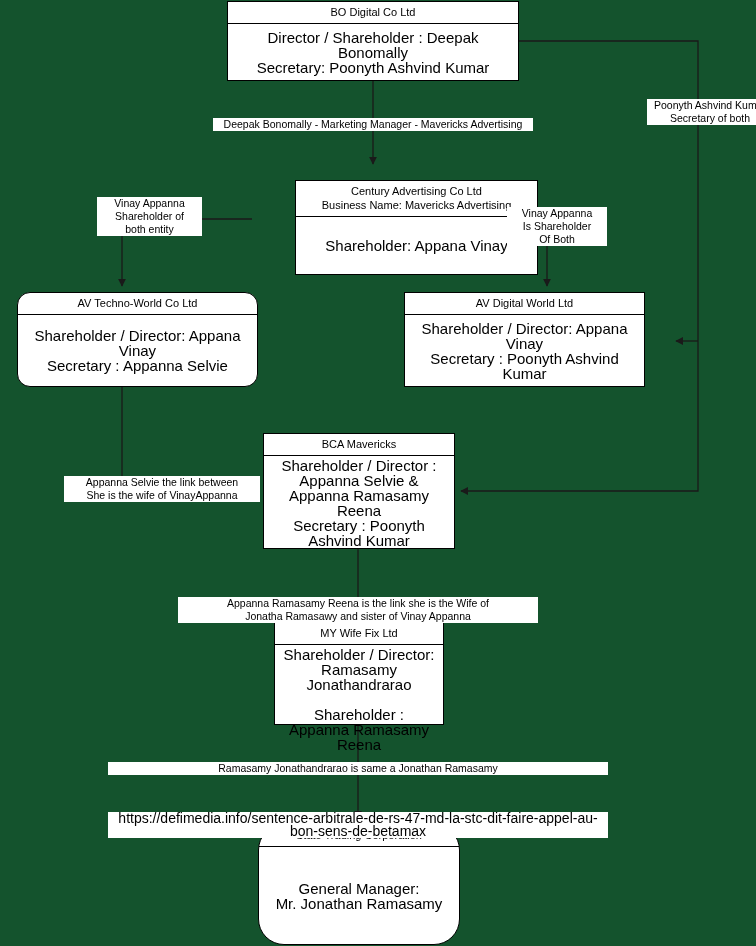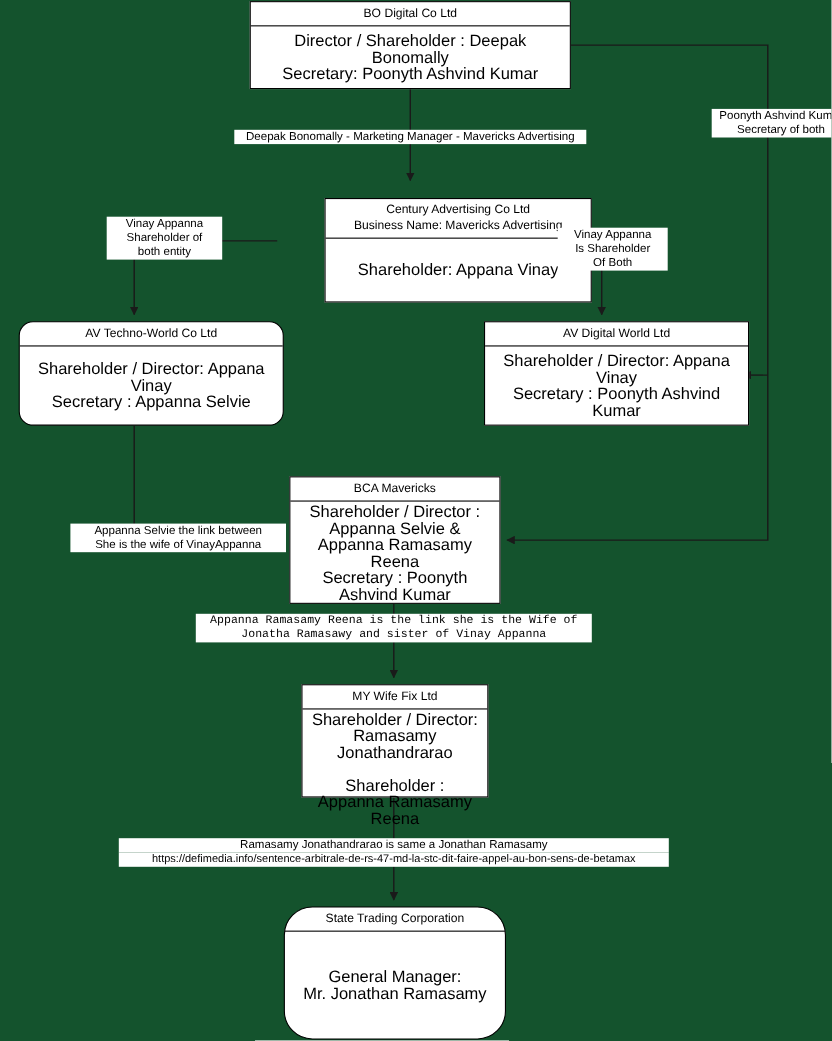--- a/index.html
+++ b/index.html
@@ -109,21 +109,21 @@
 Business Name: Mavericks Advertising</div>
     <div class="node-body">Shareholder: Appana Vinay</div>
   </div>
 
   <div class="node" style="left:17px; top:292px; width:241px; height:95px;border-radius:13px;">
     <div class="node-title">AV Techno-World Co Ltd</div>
     <div class="node-body">Shareholder / Director: Appana Vinay
 Secretary : Appanna Selvie</div>
   </div>
 
-  <div class="node" style="left:440px; top:292px; width:241px; height:95px;">
+  <div class="node" style="left:404px; top:292px; width:241px; height:95px;">
     <div class="node-title">AV Digital World Ltd</div>
     <div class="node-body">Shareholder / Director: Appana Vinay
 Secretary : Poonyth Ashvind Kumar</div>
   </div>
 
   <div class="node" style="left:263px; top:433px; width:192px; height:116px;">
     <div class="node-title">BCA Mavericks</div>
     <div class="node-body">Shareholder / Director :
 Appanna Selvie &amp;
 Appanna Ramasamy Reena
@@ -154,20 +154,20 @@
 Shareholder of
 both entity</div>
 
   <div class="edge-label" style="left:507px; top:207px; width:100px;">Vinay Appanna
 Is Shareholder
 Of Both</div>
 
   <div class="edge-label left-al" style="left:64px; top:476px; width:196px;">Appanna Selvie the link between
 She is the wife of VinayAppanna</div>
 
-  <div class="edge-label" style="left:178px; top:558px; width:360px;font-family:Liberation Mono, monospace;">Appanna Ramasamy Reena is the link she is the Wife of
+  <div class="edge-label" style="left:178px; top:597px; width:360px;">Appanna Ramasamy Reena is the link she is the Wife of
 Jonatha Ramasawy and sister of Vinay Appanna</div>
 
   <div class="edge-label" style="left:108px; top:762px; width:500px;">Ramasamy Jonathandrarao is same a Jonathan Ramasamy</div>
 
-  <div class="edge-label" style="left:108px; top:775px; width:500px; font-size:10px;">https://defimedia.info/sentence-arbitrale-de-rs-47-md-la-stc-dit-faire-appel-au-bon-sens-de-betamax</div>
+  <div class="edge-label" style="left:108px; top:812px; width:500px; font-size:14px;">https://defimedia.info/sentence-arbitrale-de-rs-47-md-la-stc-dit-faire-appel-au-bon-sens-de-betamax</div>
 
 </div>
 
 </body></html>

